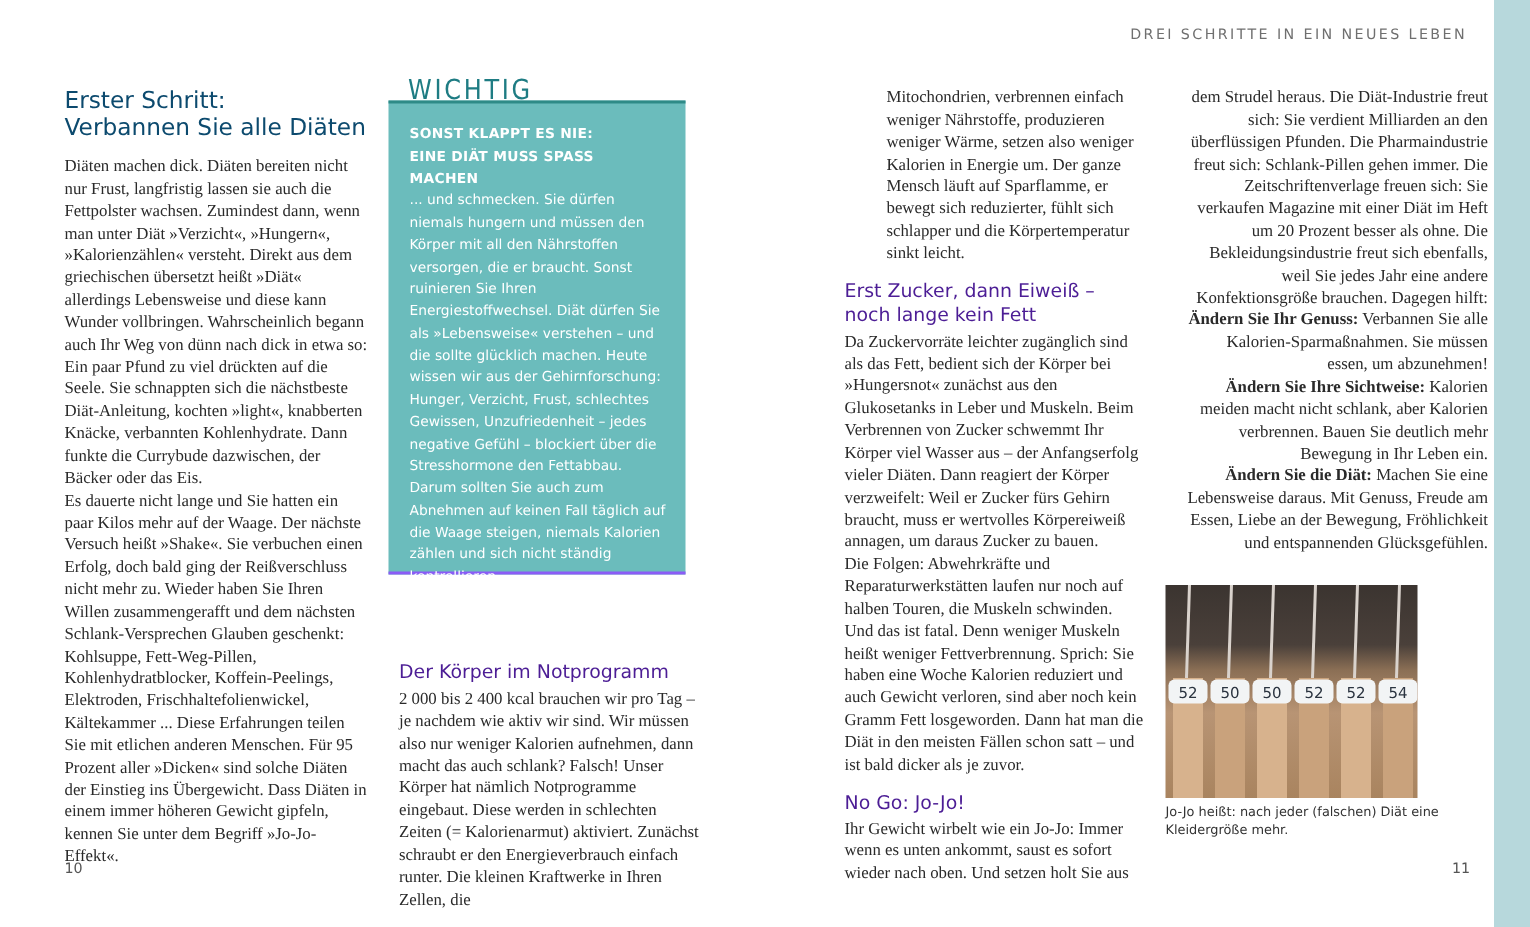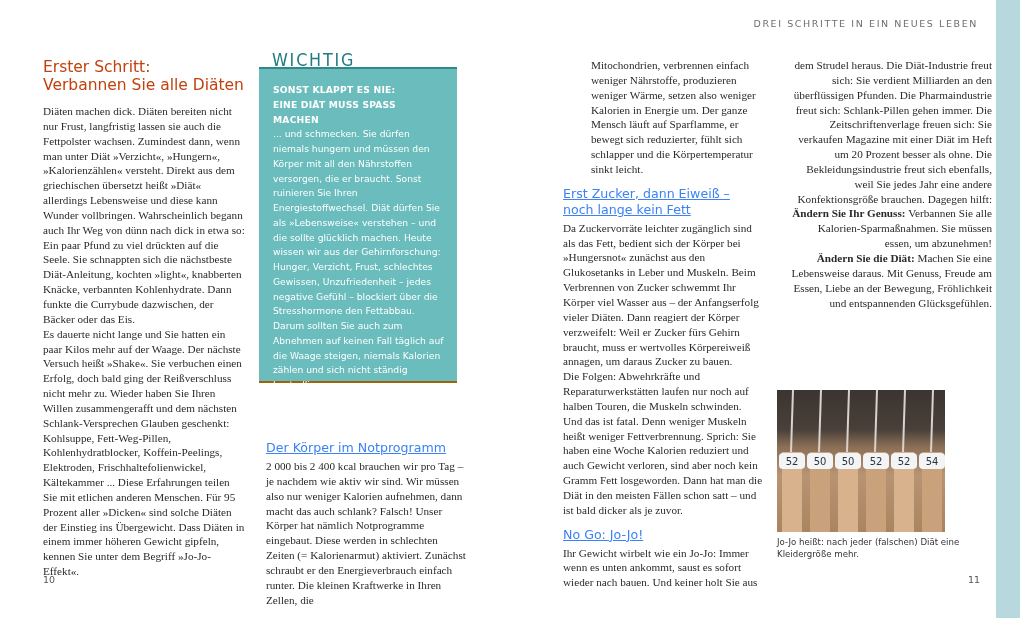--- a/index.html
+++ b/index.html
@@ -4,30 +4,30 @@
 <style>
   html, body { margin:0; padding:0; }
   body { width:1020px; height:618px; background:#ffffff; position:relative; overflow:hidden;
          font-family:"Liberation Serif", serif; color:#2a2a2a; }
   .edge { position:absolute; top:0; right:0; width:24px; height:618px; background:#b7d8dc; }
   .running-head { position:absolute; top:18px; right:42px; font-family:"DejaVu Sans", sans-serif;
                   font-size:9.5px; letter-spacing:1.6px; color:#6f6f6f;text-align:center; }
   .page-no { position:absolute; top:574px; font-family:"DejaVu Sans", sans-serif; font-size:9.5px; color:#555; }
   .col { position:absolute; font-size:11.2px; line-height:14.85px; }
   .col p { margin:0; }
-  .chapter-title { font-family:"DejaVu Sans", sans-serif; color:#c2410c; font-size:15.5px; line-height:18px;
+  .chapter-title { font-family:"DejaVu Sans", sans-serif; color:#0c4a6e; font-size:15.5px; line-height:18px;
                    margin:0 0 10px 0; font-weight:normal; }
-  .sub-head { font-family:"DejaVu Sans", sans-serif; font-size:12.6px; line-height:16px; color:#3b82f6;
-              margin:0 0 3px 0; font-weight:normal;text-decoration:underline; }
+  .sub-head { font-family:"DejaVu Sans", sans-serif; font-size:12.6px; line-height:16px; color:#4c1d95;
+              margin:0 0 3px 0; font-weight:normal; }
   .mt { margin-top:9px !important; }
   b { font-weight:bold; }
   .info-title { position:absolute; left:272px; top:50px; font-family:"DejaVu Sans", sans-serif;
                 color:#1e7c83; font-size:16px; letter-spacing:1.8px; transform:scaleY(1.15); }
   .info-box { position:absolute; left:259px; top:67px; width:198px; height:316px; background:#6bbcbc;
-              border-top:2px solid #2e8a87; border-bottom:2px solid #a16207; box-sizing:border-box;
+              border-top:2px solid #2e8a87; border-bottom:2px solid #8b5cf6; box-sizing:border-box;
               padding:14px 12px 0 14px; font-family:"DejaVu Sans", sans-serif; color:#ffffff;
               font-size:9.2px; line-height:14.75px; }
   .info-box .ih { font-weight:bold; letter-spacing:0.2px; }
   .photo { position:absolute; left:777px; top:390px; width:168px; height:142px; overflow:hidden;
            background:linear-gradient(180deg,#3b3430 0%,#4a403a 28%,#8b6f55 40%,#b89474 60%,#a9845f 100%); }
   .caption { position:absolute; left:777px; top:536px; width:205px; font-family:"DejaVu Sans", sans-serif;
              font-size:8.6px; line-height:12px; color:#333; }
 </style>
 </head>
 <body>
@@ -55,26 +55,27 @@
   <h2 class="sub-head">Der Körper im Notprogramm</h2>
   <p style="hyphens:auto;">2 000 bis 2 400 kcal brauchen wir pro Tag – je nachdem wie aktiv wir sind. Wir müssen also nur weniger Kalorien aufnehmen, dann macht das auch schlank? Falsch! Unser Körper hat nämlich Notprogramme eingebaut. Diese werden in schlechten Zeiten (= Kalorienarmut) aktiviert. Zunächst schraubt er den Energieverbrauch einfach runter. Die kleinen Kraftwerke in Ihren Zellen, die</p>
 </div>
 
 <div class="col" style="left:563px; top:58px; width:200px;" lang="de">
   <p style="hyphens:auto;margin-left:28px;">Mitochondrien, verbrennen einfach weniger Nährstoffe, produzieren weniger Wärme, setzen also weniger Kalorien in Energie um. Der ganze Mensch läuft auf Sparflamme, er bewegt sich reduzierter, fühlt sich schlapper und die Körpertemperatur sinkt leicht.</p>
   <h2 class="sub-head mt">Erst Zucker, dann Eiweiß – noch lange kein Fett</h2>
   <p style="hyphens:auto;">Da Zuckervorräte leichter zugänglich sind als das Fett, bedient sich der Körper bei »Hungersnot« zunächst aus den Glukosetanks in Leber und Muskeln. Beim Verbrennen von Zucker schwemmt Ihr Körper viel Wasser aus – der Anfangserfolg vieler Diäten. Dann reagiert der Körper verzweifelt: Weil er Zucker fürs Gehirn braucht, muss er wertvolles Körpereiweiß annagen, um daraus Zucker zu bauen.</p>
   <p style="hyphens:auto;">Die Folgen: Abwehrkräfte und Reparaturwerkstätten laufen nur noch auf halben Touren, die Muskeln schwinden. Und das ist fatal. Denn weniger Muskeln heißt weniger Fettverbrennung. Sprich: Sie haben eine Woche Kalorien reduziert und auch Gewicht verloren, sind aber noch kein Gramm Fett losgeworden. Dann hat man die Diät in den meisten Fällen schon satt – und ist bald dicker als je zuvor.</p>
   <h2 class="sub-head mt">No Go: Jo-Jo!</h2>
-  <p style="hyphens:auto;">Ihr Gewicht wirbelt wie ein Jo-Jo: Immer wenn es unten ankommt, saust es sofort wieder nach bauen. Und keiner holt Sie aus</p>
+  <p style="hyphens:auto;">Ihr Gewicht wirbelt wie ein Jo-Jo: Immer wenn es unten ankommt, saust es sofort wieder nach oben. Und setzen holt Sie aus</p>
 </div>
 
 <div class="col" style="left:790px; top:58px; width:202px;text-align:right;" lang="de">
   <p style="hyphens:auto;">dem Strudel heraus. Die Diät-Industrie freut sich: Sie verdient Milliarden an den überflüssigen Pfunden. Die Pharmaindustrie freut sich: Schlank-Pillen gehen immer. Die Zeitschriftenverlage freuen sich: Sie verkaufen Magazine mit einer Diät im Heft um 20 Prozent besser als ohne. Die Bekleidungsindustrie freut sich ebenfalls, weil Sie jedes Jahr eine andere Konfektionsgröße brauchen. Dagegen hilft:</p>
   <p style="hyphens:auto;"><b>Ändern Sie Ihr Genuss:</b><span> Verbannen Sie alle Kalorien-Sparmaßnahmen. Sie müssen essen, um abzunehmen!</span></p>
+  <p style="hyphens:auto;"><b>Ändern Sie Ihre Sichtweise:</b><span> Kalorien meiden macht nicht schlank, aber Kalorien verbrennen. Bauen Sie deutlich mehr Bewegung in Ihr Leben ein.</span></p>
   <p style="hyphens:auto;"><b>Ändern Sie die Diät:</b><span> Machen Sie eine Lebensweise daraus. Mit Genuss, Freude am Essen, Liebe an der Bewegung, Fröhlichkeit und entspannenden Glücksgefühlen.</span></p>
 </div>
 
 <div class="photo">
   <svg width="201" height="142">
     <g id="hangers">
         <rect x="5" y="62" width="20" height="82" fill="#d7b28d"></rect>
         <line x1="16" y1="0" x2="14" y2="62" stroke="#d9d2cc" stroke-width="2"></line>
         <rect x="2" y="63" width="26" height="16" rx="4" fill="#f2f4f5"></rect>
         <text x="15" y="75" text-anchor="middle" font-size="10" font-family="DejaVu Sans, sans-serif" fill="#2b3440">52</text>

